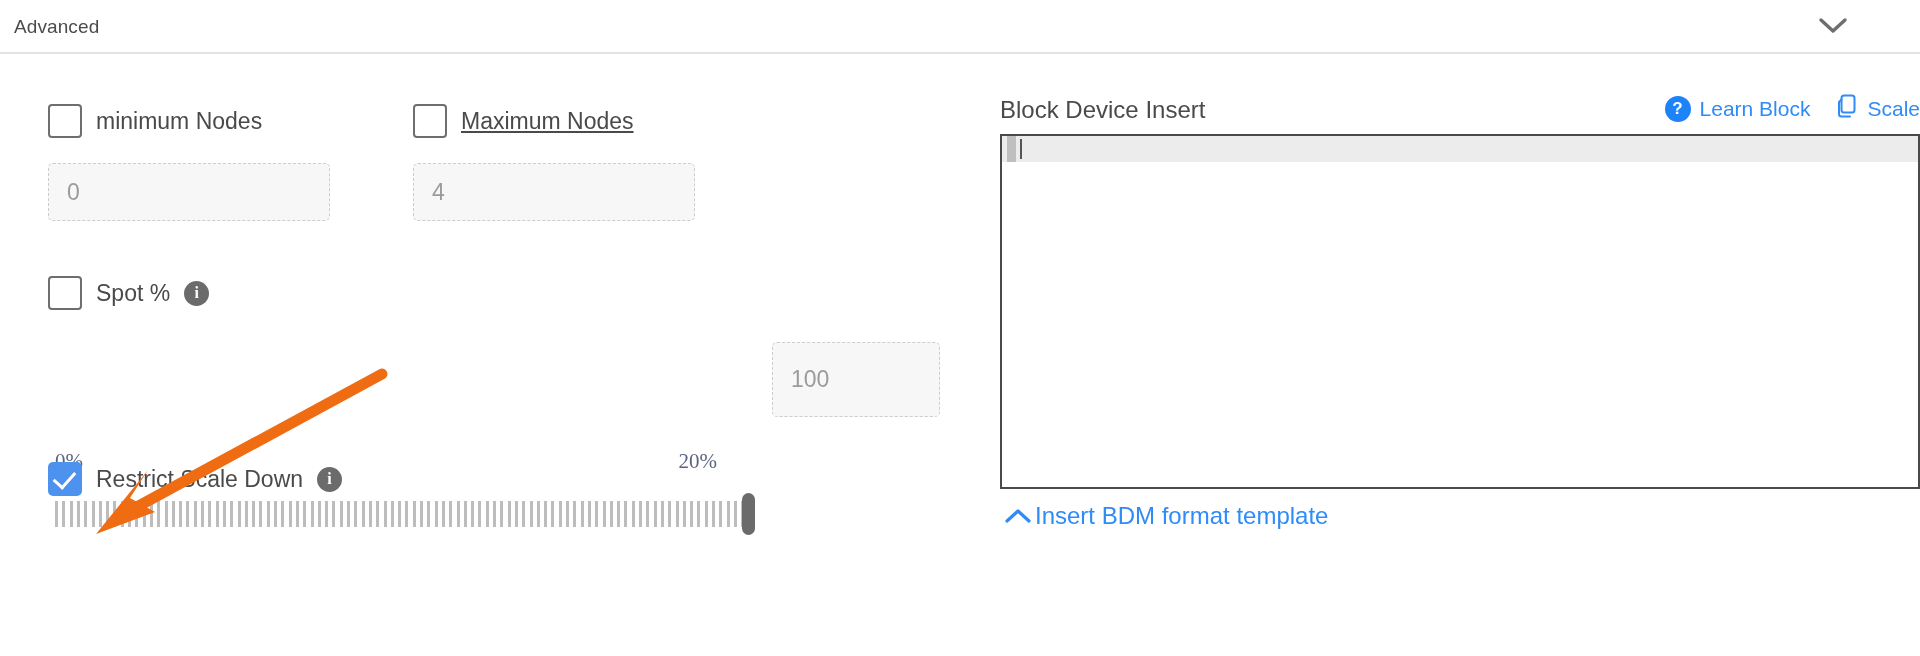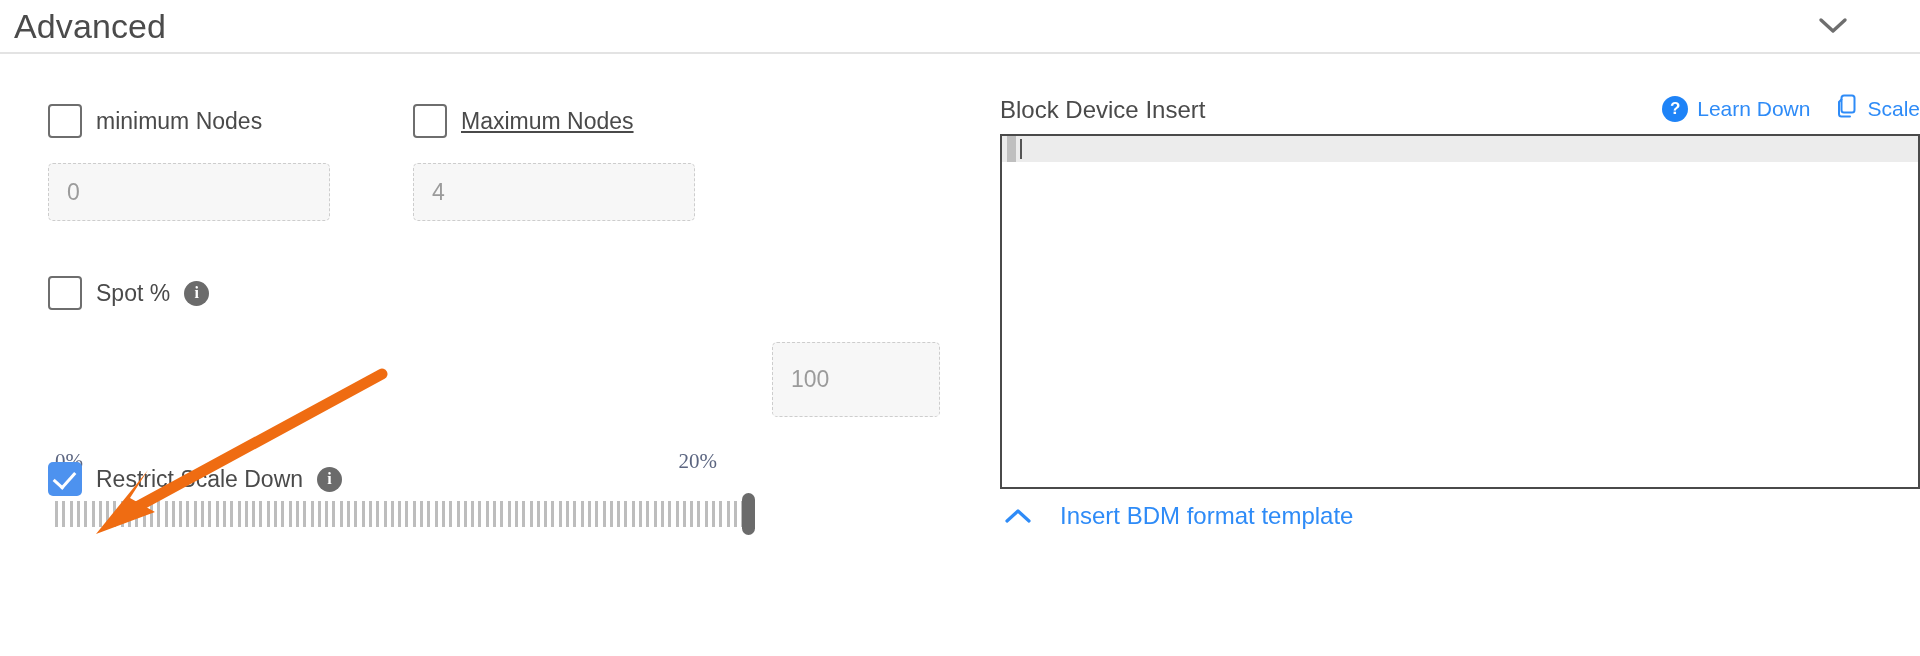--- a/index.html
+++ b/index.html
@@ -23,21 +23,21 @@
     width: 1920px;
     height: 54px;
     box-sizing: border-box;
     padding: 0 20px 0 14px;
     display: flex;
     align-items: center;
     justify-content: space-between;
     border-bottom: 2px solid #e3e3e3;
   }
   .section-title {
-    font-size: 34px;
+    font-size: 19px;
     color: #4b4b4b;
     letter-spacing: .1px;
     line-height: 1;
   }
   .chevron-toggle {
     width: 46px; height: 46px;
     display: flex; align-items: center; justify-content: center;
     cursor: pointer;
     margin-right: 44px;
   }
@@ -242,21 +242,21 @@
     left: 18px; top: 3px;
     width: 2px; height: 20px;
     background: #555555;
   }
 
   .insert-link {
     position: absolute;
     left: 4px; top: 448px;
     display: flex;
     align-items: center;
-    gap: 28px;
+    gap: 3px;
     color: #2e8bf7;
     font-size: 24px;
     cursor: pointer;
     white-space: nowrap;
   }
 
   
   .annotation-arrow {
     position: absolute;
     left: 0; top: 0;
@@ -314,21 +314,21 @@
     <span class="info-icon">i</span>
   </div>
 </div>
 
 <div class="right-col">
   <div class="bdm-header">
     <span class="bdm-title">Block Device Insert</span>
     <span class="bdm-actions">
       <span class="action-link">
         <span class="q-icon">?</span>
-        <span>Learn Down</span>
+        <span>Learn Block</span>
       </span>
       <span class="action-link">
         <span>
           <svg width="22" height="24" viewBox="0 0 22 24" aria-hidden="true">
             <rect x="5.5" y="1.5" width="13" height="17" rx="2.5" fill="none" stroke="#2e8bf7" stroke-width="2"></rect>
             <path d="M5.5 5.5 L3 8 L3 20 a2.5 2.5 0 0 0 2.5 2.5 L14 22.5" fill="none" stroke="#2e8bf7" stroke-width="2" stroke-linecap="round" stroke-linejoin="round"></path>
           </svg>
         </span>
         <span>Scale</span>
       </span>

